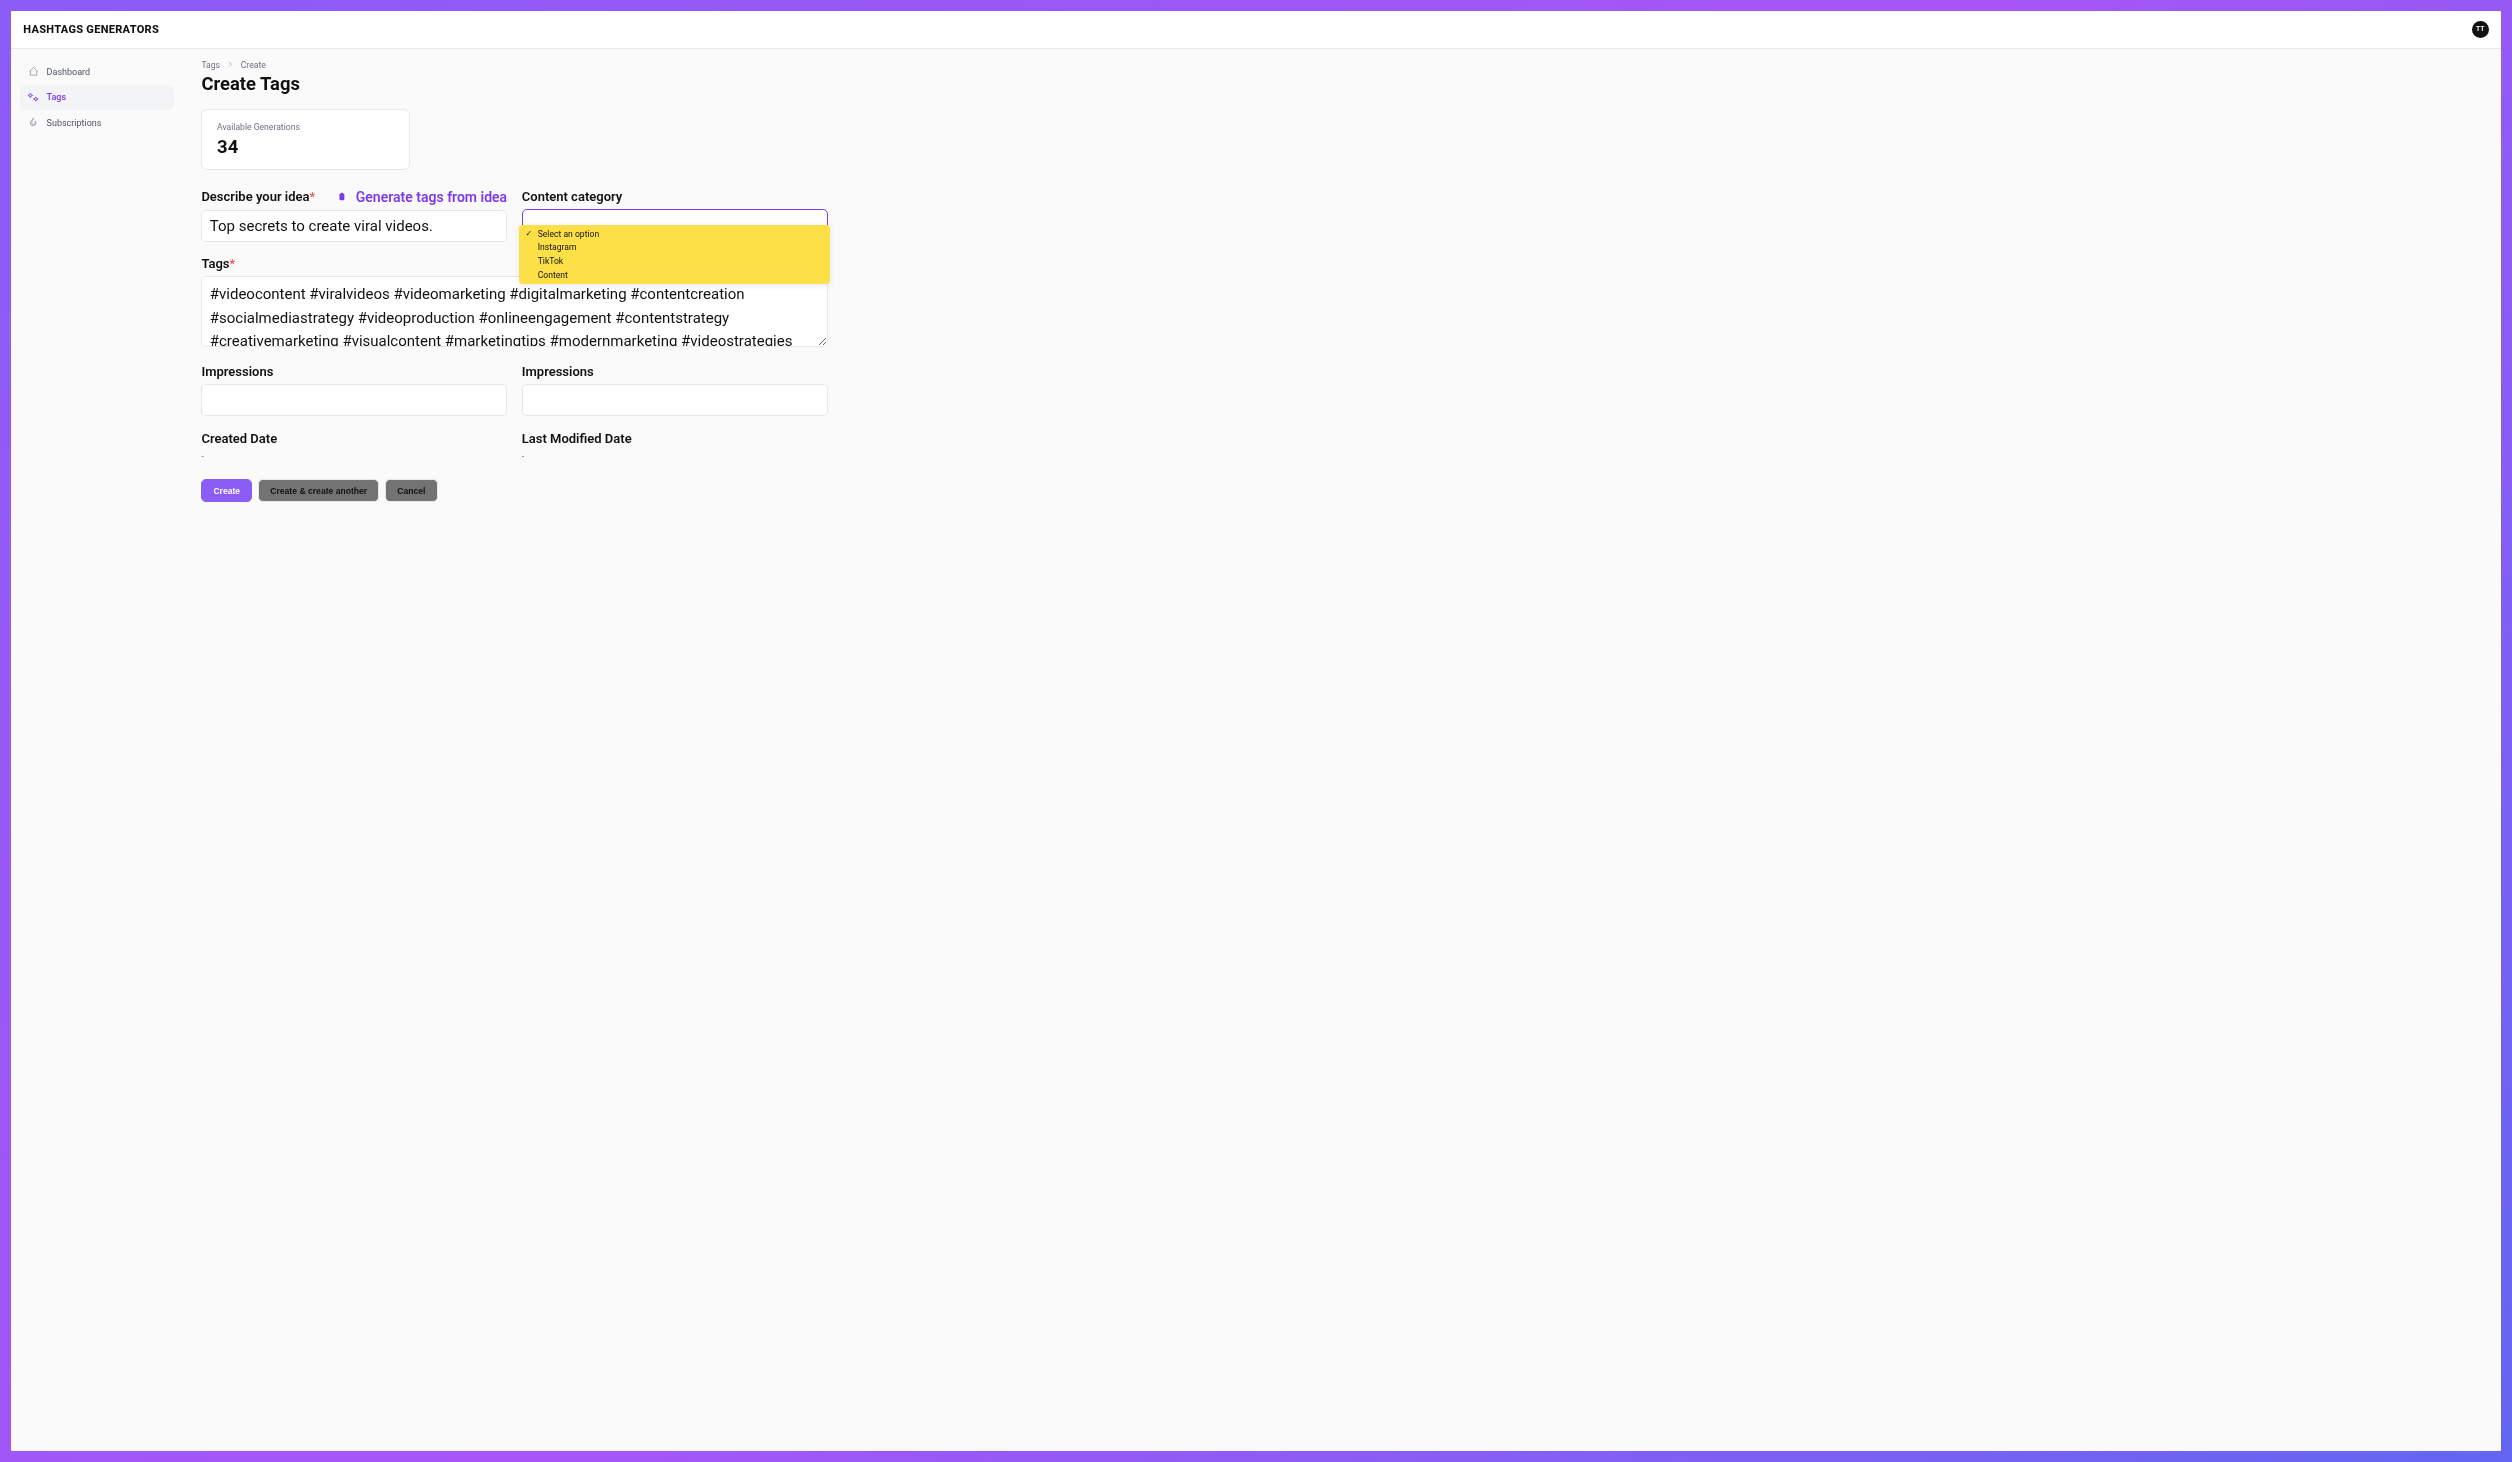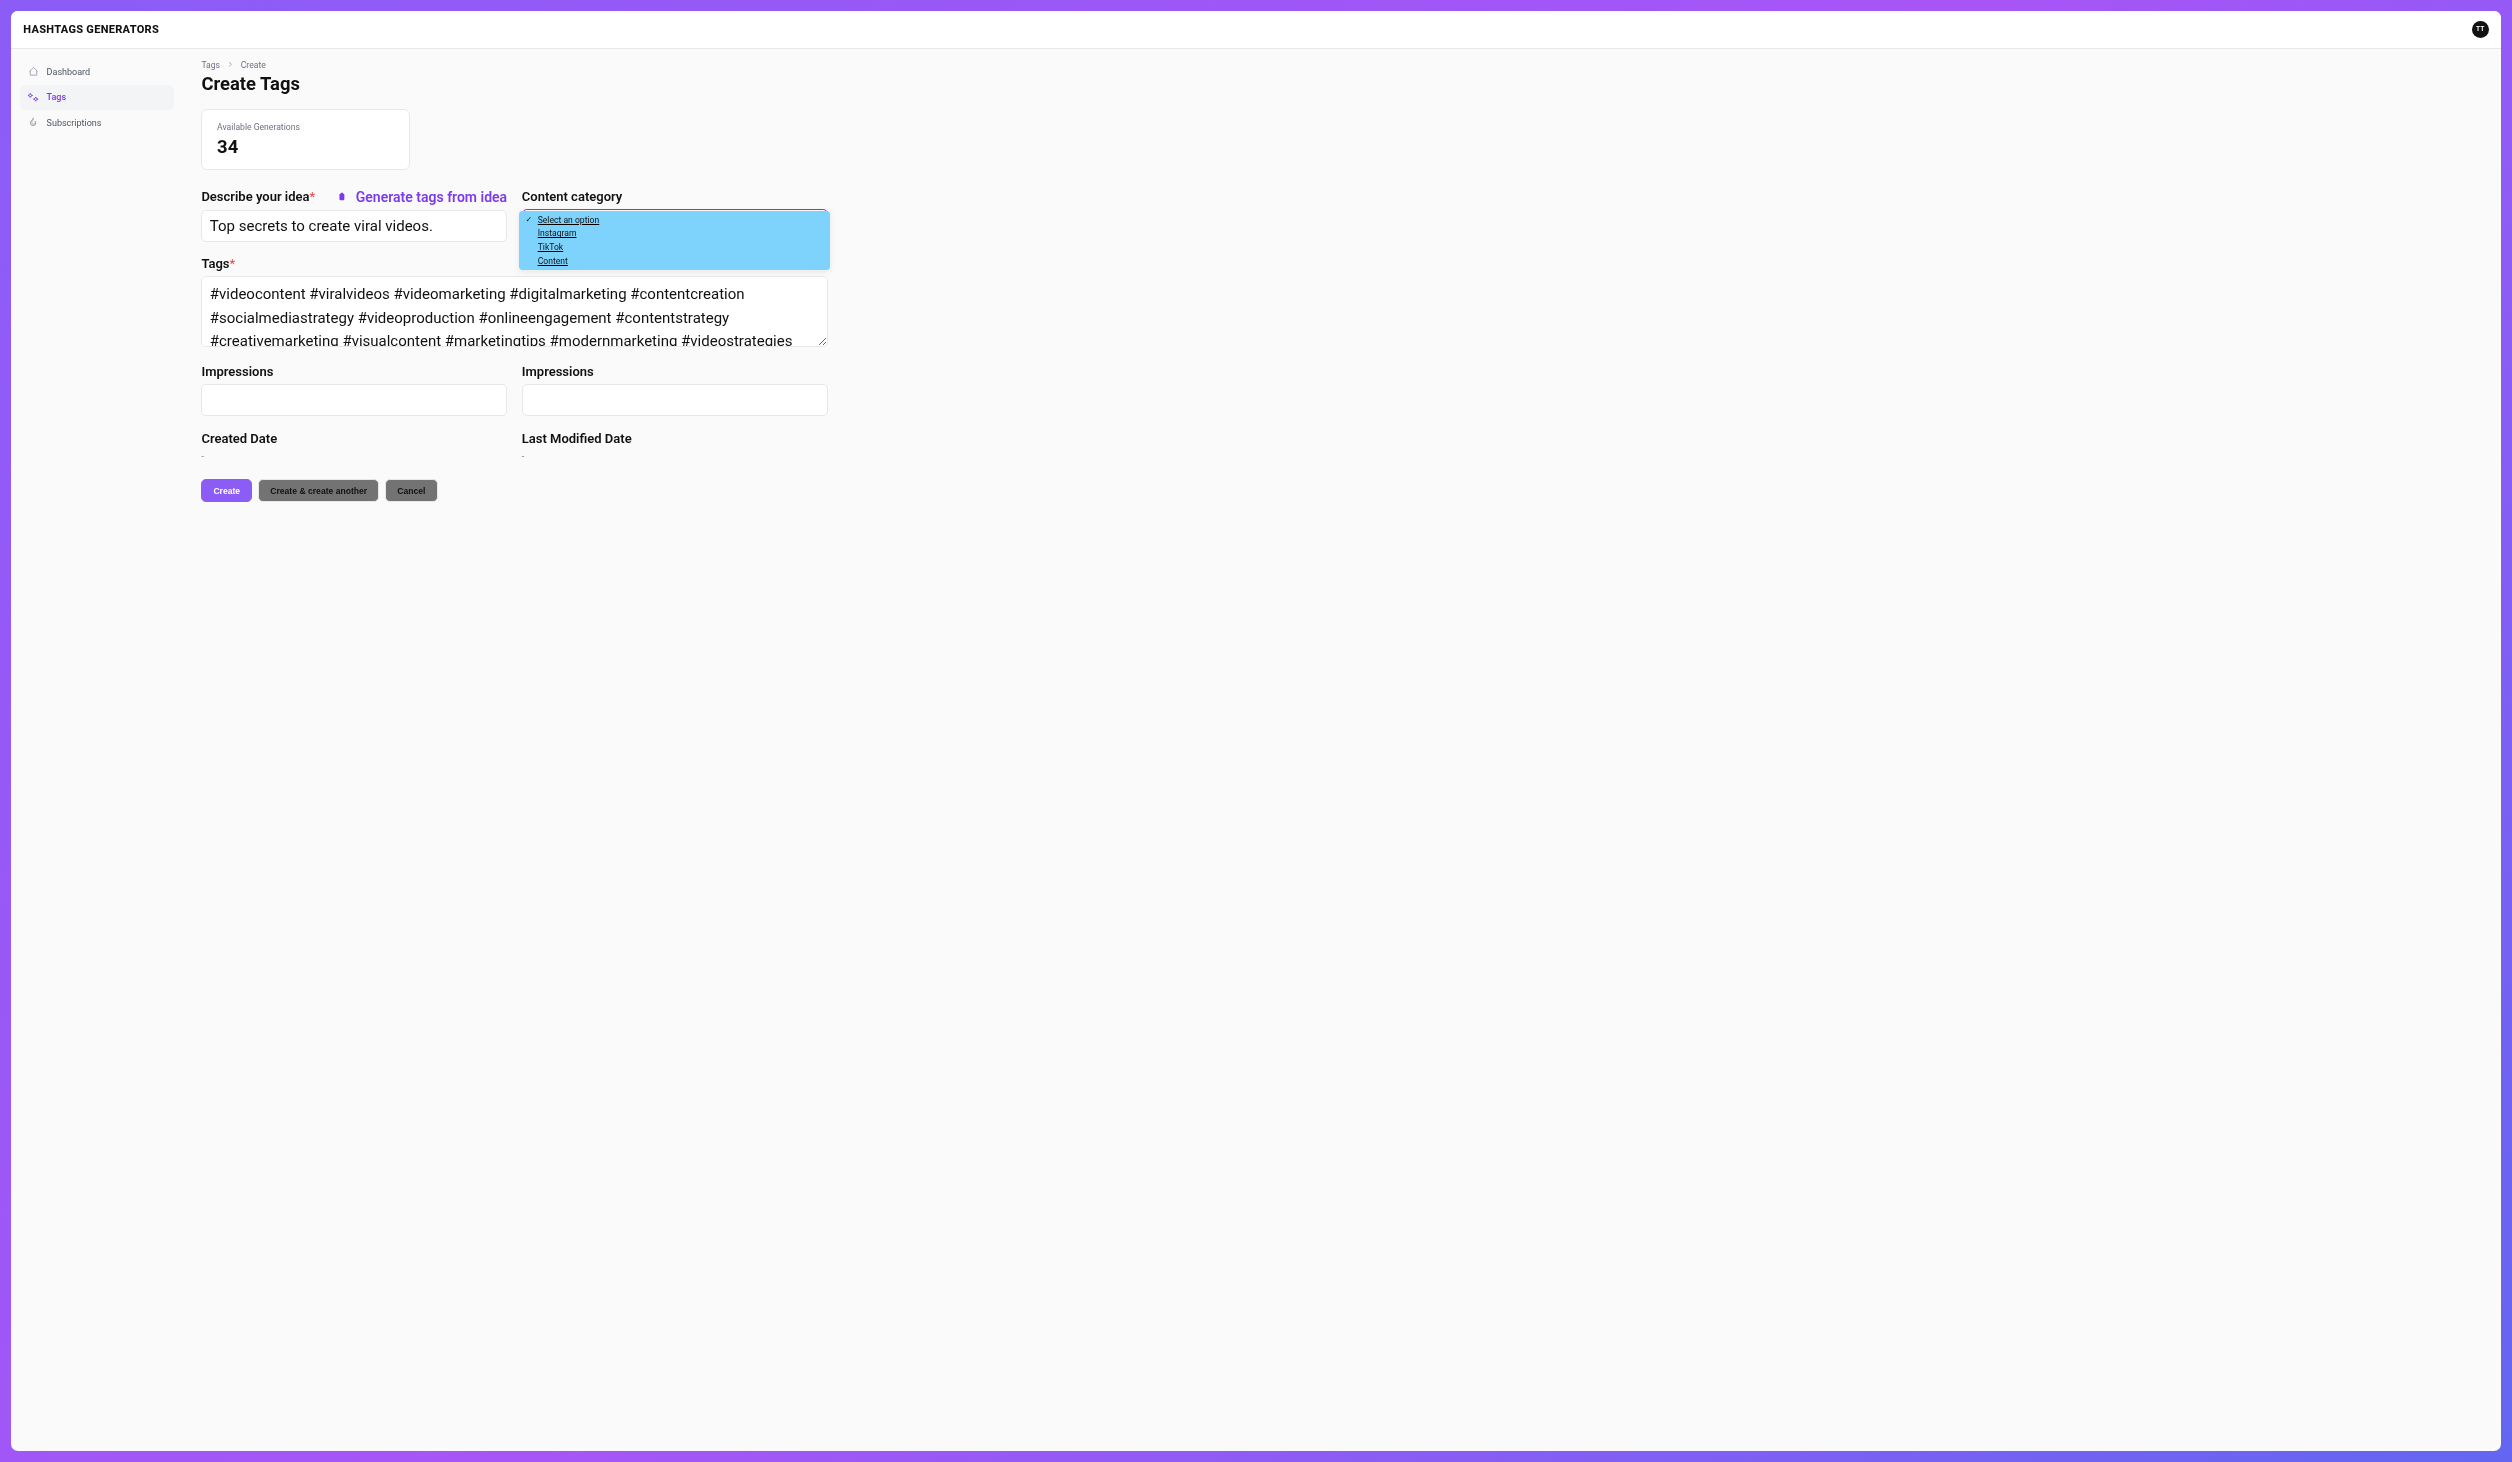--- a/index.html
+++ b/index.html
@@ -4,21 +4,21 @@
 <style>
 * { margin: 0; padding: 0; box-sizing: border-box; }
 body {
   font-family: -apple-system, BlinkMacSystemFont, "Segoe UI", Roboto, sans-serif;
   background: linear-gradient(135deg, #8b5cf6 0%, #a855f7 50%, #6366f1 100%);
   padding: 11px;
   min-height: 100vh;
 }
 .app-window {
   background: #fafafa;
-  border-radius: 7px;
+  border-radius: 1px;
   overflow: hidden;
   min-height: calc(100vh - 22px);
   display: flex;
   flex-direction: column;
 }
 .topbar {
   background: #fff;
   display: flex;
   align-items: center;
   justify-content: space-between;
@@ -154,29 +154,28 @@
   font-family: inherit;
 }
 .textarea { resize: vertical; min-height: 71px; line-height: 1.55; }
 .select-wrap { position: relative; }
 .select-box {
   border: 1.2px solid #7c3aed;
   height: 23px;
 }
 .dropdown {
   position: absolute;
-  top: 2px;
+  top: 16px;
   left: -2.5px;
   right: -2.5px;
-  background: #7dd3fc;
+  background: #fde047;
   border-radius: 3.7px;
   padding: 2.5px 0;
   box-shadow: 0 1.2px 6.1px rgba(0,0,0,0.08);
   z-index: 10;
-  text-decoration: underline;
 }
 .dropdown-item {
   padding: 1.8px 8.6px 1.8px 18.4px;
   font-size: 8.6px;
   color: #111;
   position: relative;
   cursor: pointer;
 }
 .dropdown-item.selected::before {
   content: "✓";

